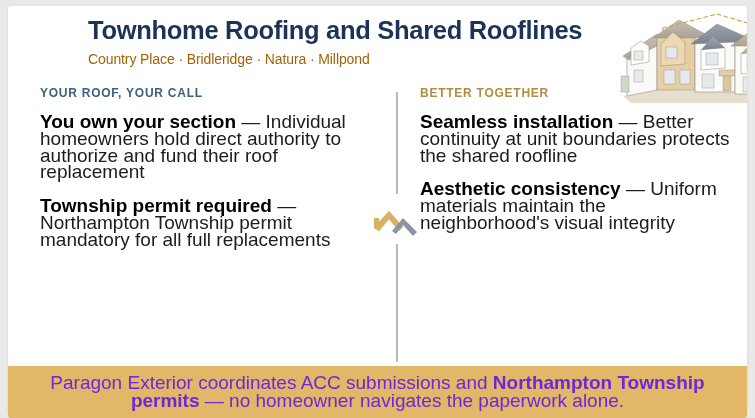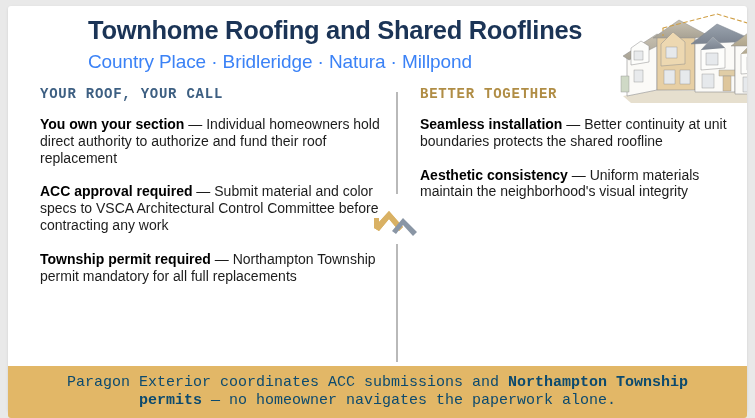--- a/index.html
+++ b/index.html
@@ -41,23 +41,23 @@
     font-size: 25.5px;
     font-weight: bold;
     color: #1b3456;
     letter-spacing: -0.3px;
     white-space: nowrap;
   }
   .subtitle {
     position: absolute;
     left: 32px;
     top: 45px;
-    font-size: 19px;
+    font-size: 14px;
     font-weight: normal;
-    color: #3b82f6;
+    color: #a16207;
     letter-spacing: -0.1px;
     white-space: nowrap;
   }
 
   
   .illustration {
     position: absolute;
     right: 0px;
     top: -2px;
     width: 178px;
@@ -73,32 +73,31 @@
     height: 276px;
   }
   .col {
     position: absolute;
     top: 0;
   }
   .col-left  { left: 32px;  width: 343px; }
   .col-right { left: 412px; width: 315px; }
 
   .eyebrow {
-    font-size: 14px;
+    font-size: 12px;
     font-weight: bold;
     letter-spacing: 0.75px;
     margin-bottom: 14px;
     white-space: nowrap;
-    font-family: Liberation Mono, monospace;
   }
   .eyebrow-left  { color: #3d5f82; }
   .eyebrow-right { color: #b08d45; }
 
   .point {
-    font-size: 14px;
+    font-size: 19px;
     line-height: 16.8px;
     color: #1c1c1c;
     margin-bottom: 17px;
   }
   .point:last-child { margin-bottom: 0; }
   .point b {
     font-weight: bold;
     color: #000000;
   }
 
@@ -128,25 +127,24 @@
     width: 739px;
     height: 52px;
     background: #e2b767;
     border-radius: 0 0 3px 3px;
     display: flex;
     align-items: center;
     justify-content: center;
     text-align: center;
   }
   .footer-text {
-    font-size: 15px;
+    font-size: 19px;
     line-height: 18px;
-    color: #0c4a6e;
+    color: #6d28d9;
     padding: 0 30px;
-    font-family: Liberation Mono, monospace;
   }
   .footer-text b { font-weight: bold; }
 </style>
 </head>
 <body>
 
 <div class="card">
 
   <div class="header">
     <div class="title">Townhome Roofing and Shared Rooflines</div>
@@ -211,23 +209,20 @@
   <div class="columns">
 
     <div class="col col-left">
       <div class="eyebrow eyebrow-left">YOUR ROOF, YOUR CALL</div>
 
       <div class="point">
         <b>You own your section</b><span> — </span><span>Individual homeowners hold direct authority to authorize and fund their roof replacement</span>
       </div>
 
 
-      <div class="point">
-        <b>ACC approval required</b><span> — </span><span>Submit material and color specs to VSCA Architectural Control Committee before contracting any work</span>
-      </div>
 
       <div class="point">
         <b>Township permit required</b><span> — </span><span>Northampton Township permit mandatory for all full replacements</span>
       </div>
     </div>
 
     <div class="col col-right">
       <div class="eyebrow eyebrow-right">BETTER TOGETHER</div>
 
 

